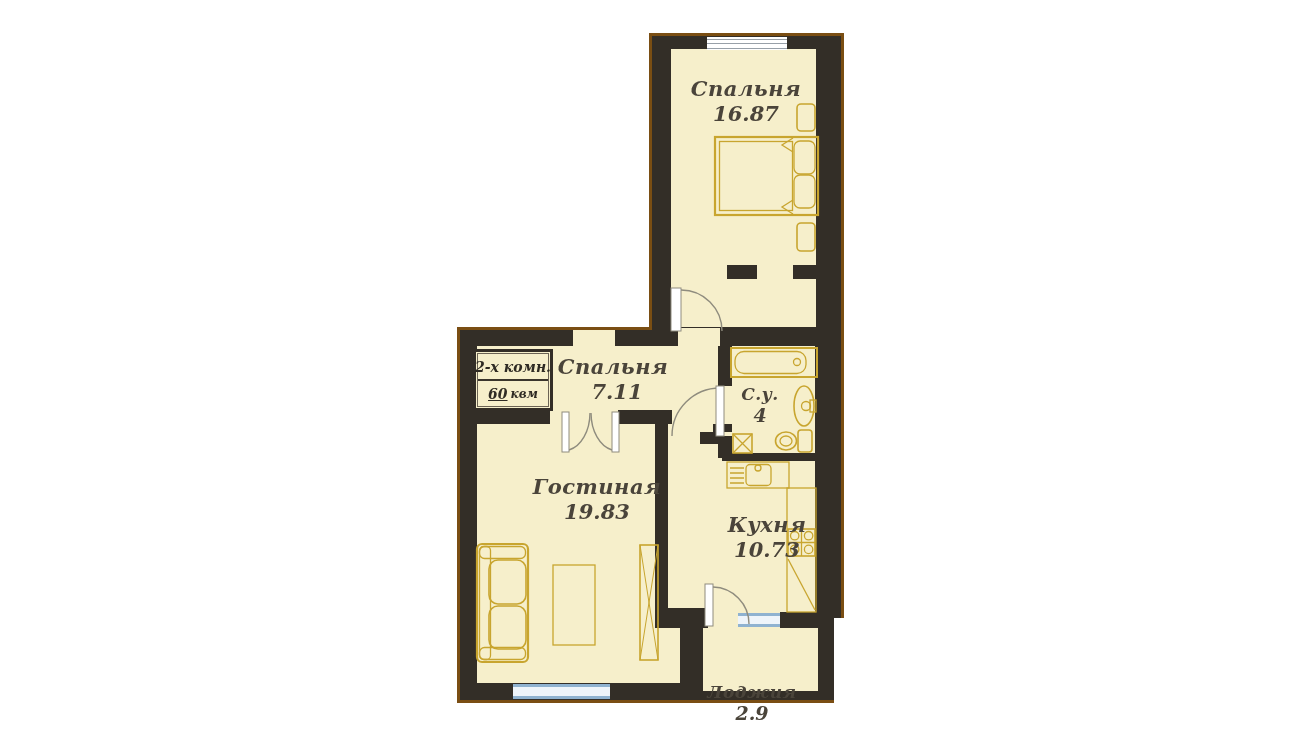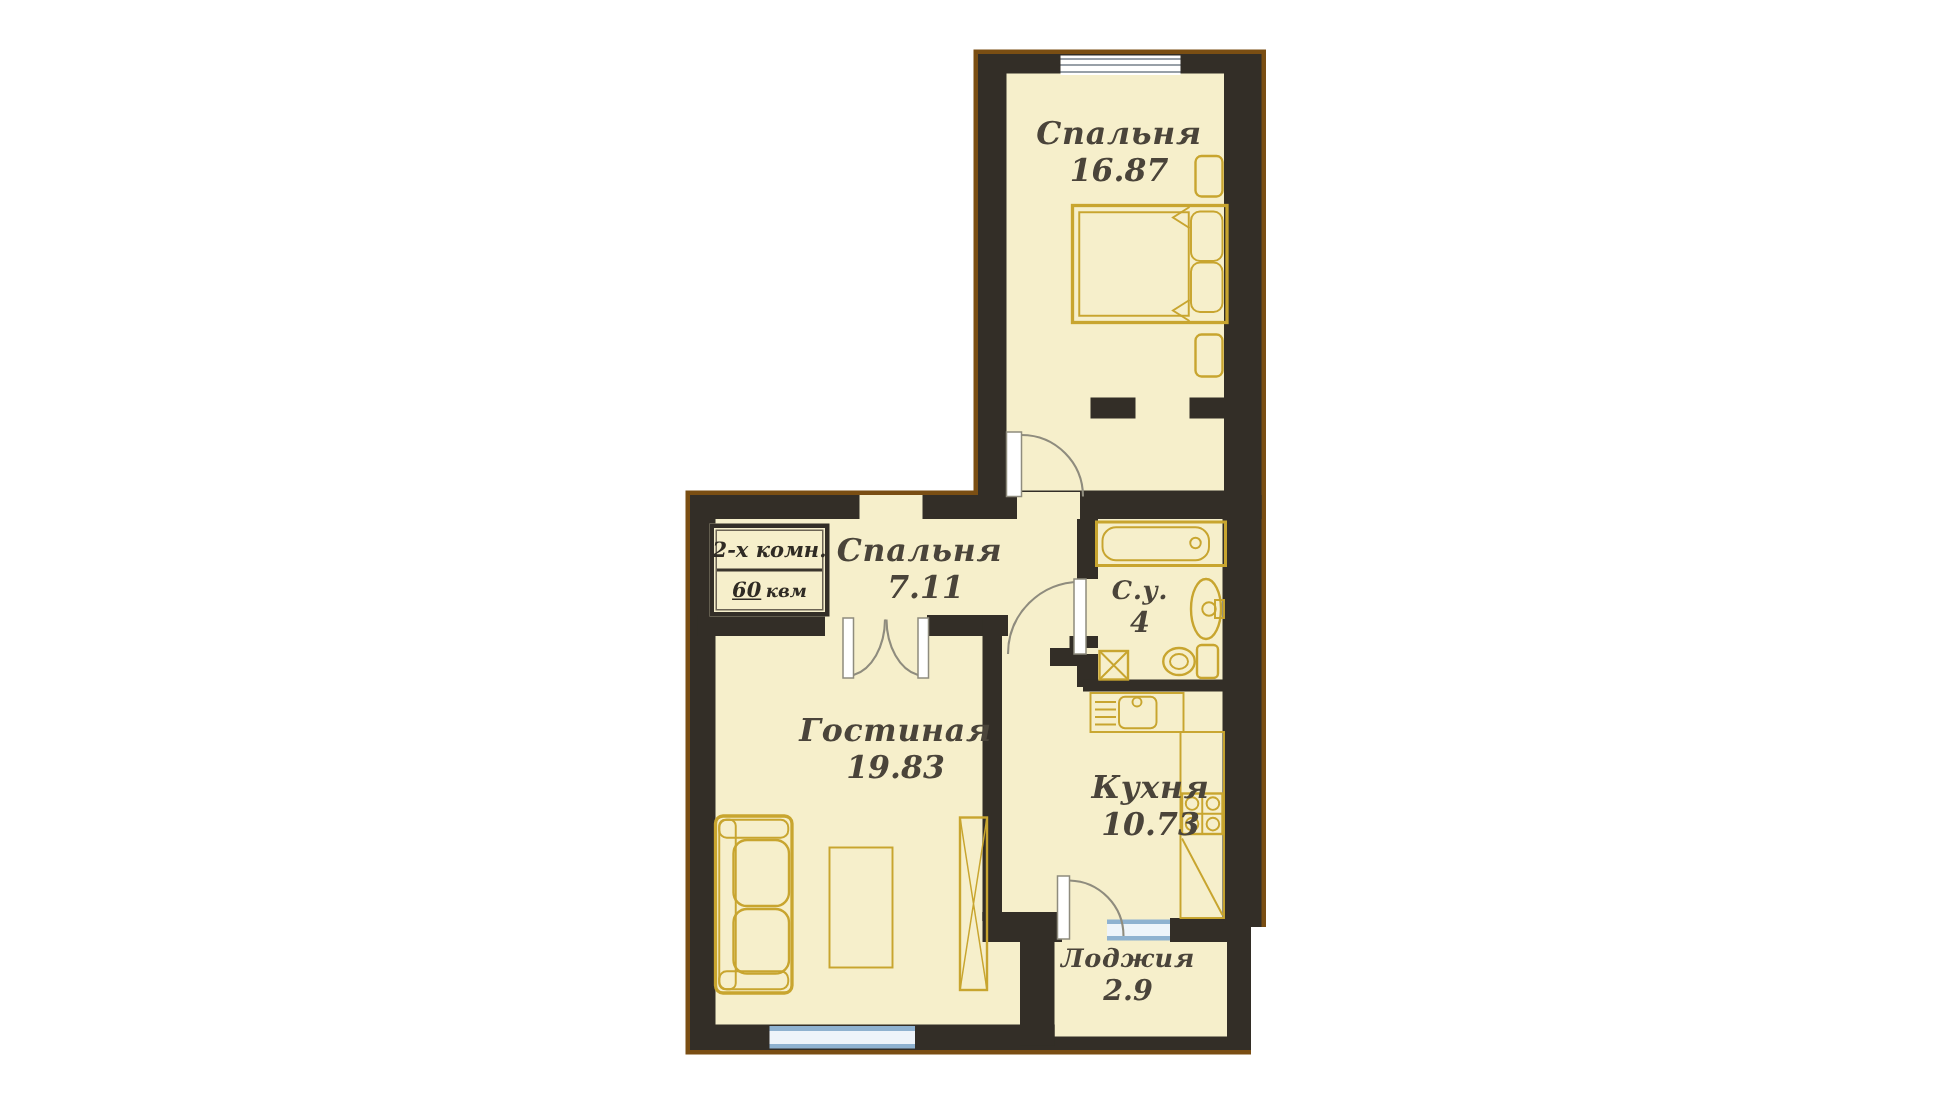--- a/index.html
+++ b/index.html
@@ -157,19 +157,19 @@
     <div class="room-area">4</div>
   </div>
   <div class="room-label" style="left:597px;top:499px;">
     <div class="room-name">Гостиная</div>
     <div class="room-area">19.83</div>
   </div>
   <div class="room-label" style="left:726px;top:537px;margin-left:41px;">
     <div class="room-name">Кухня</div>
     <div class="room-area">10.73</div>
   </div>
-  <div class="room-label small" style="left:752px;top:651px;">
+  <div class="room-label small" style="left:752px;top:704px;">
     <div class="room-name">Лоджия</div>
     <div class="room-area">2.9</div>
   </div>
 
 
 </div>
 
 </body></html>

